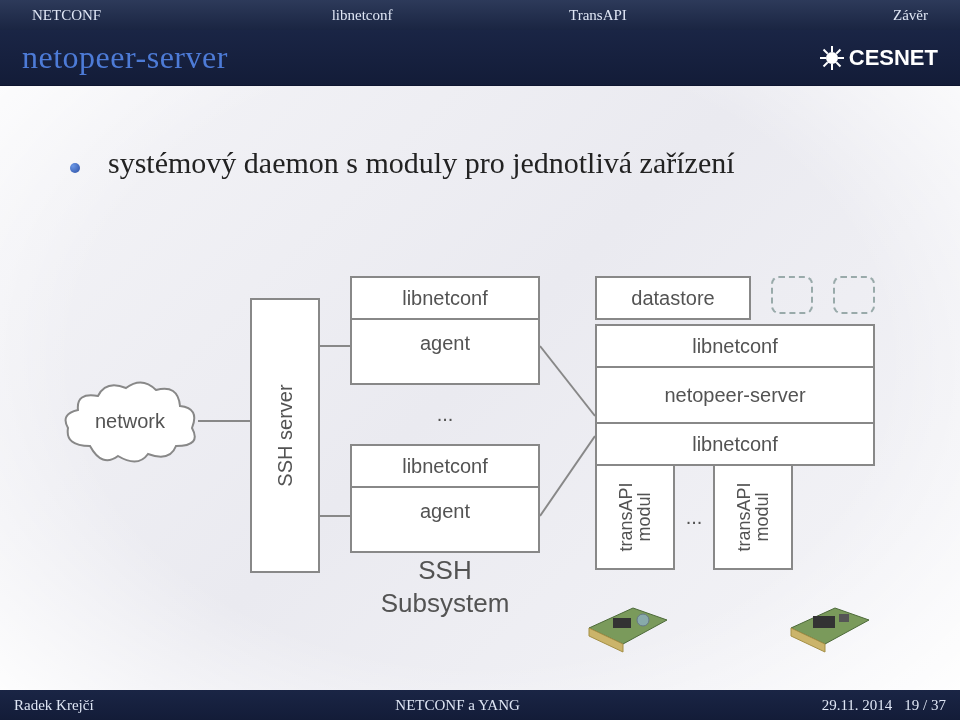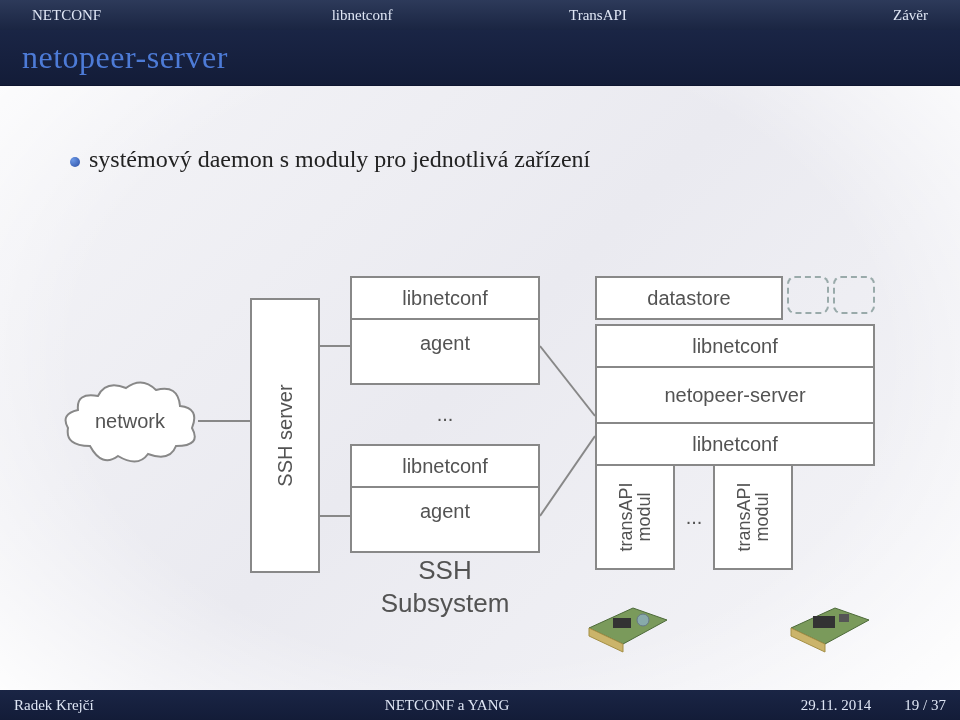--- a/index.html
+++ b/index.html
@@ -61,22 +61,22 @@
   .logo .sun span {
     position:absolute; left:10px; top:-1px; width:2px; height:6px;
     background:#fff; transform-origin: 1px 12px;
   }
   .body-area {
     position:absolute; top:86px; bottom:30px; left:0; right:0;
   }
 
   .bullet-line {
     position:absolute; top:60px; left:70px;
-    font-size:24px; color:#222;
-    display:flex; gap:9px; align-items:baseline;
+    font-size:30px; color:#222;
+    display:flex; gap:28px; align-items:baseline;
   }
   .bullet-line .dot {
     width:10px; height:10px; border-radius:50%;
     background: radial-gradient(circle at 30% 30%, #6a97e6, #2b4ea3);
   }
 
   
   .diagram {
     position:absolute; top:130px; left:40px; right:40px; bottom:20px;
   }
@@ -118,21 +118,21 @@
     font-family: Arial, sans-serif; margin:18px 0; }
   .sshsub-label {
     text-align:center; font-family: Arial, sans-serif;
     font-size:26px; color:#535353; margin-top:2px;
   }
 
   .rightblock {
     position:absolute; left:555px; top:60px;
     width:280px;
   }
-  .ds-row { display:flex; gap:4px; margin-bottom:6px; }
+  .ds-row { display:flex; gap:20px; margin-bottom:6px; }
   .dsbox {
     border:2px solid #888; background:#fff;
     height:44px; line-height:40px; text-align:center;
     font-family: Arial, sans-serif; font-size:20px; color:#535353;
   }
   .dsbox.main { flex:1; }
   .dsbox.small {
     width:42px; height:38px; border:2px dashed #9aa; border-radius:8px;
     background:transparent;
   }
@@ -173,34 +173,47 @@
   
   .footer {
     position:absolute; bottom:0; left:0; right:0;
     height:30px;
     background: linear-gradient(#1a2545, #131c38);
     color:#dfe6f5; font-size:15px;
     display:flex; align-items:center; justify-content:space-between;
     padding: 0 14px;
   }
   .footer .mid { position:static; flex:1; text-align:center; color:#dfe6f5; }
-  .footer .right { display:flex; gap:33px; }
+  .footer .right { display:flex; gap:12px; }
 </style>
 </head>
 <body>
 
 <div class="topnav">
   <div class="tab">NETCONF</div>
   <div class="tab">libnetconf</div>
   <div class="tab">TransAPI</div>
   <div class="tab">Závěr</div>
 </div>
 
 <div class="header">
   <div class="title">netopeer-server</div>
+  <div class="logo">
+    <div class="sun">
+      <span style="transform:rotate(0deg)"></span>
+        <span style="transform:rotate(45deg)"></span>
+      <span style="transform:rotate(90deg)"></span>
+        <span style="transform:rotate(135deg)"></span>
+      <span style="transform:rotate(180deg)"></span>
+        <span style="transform:rotate(225deg)"></span>
+      <span style="transform:rotate(270deg)"></span>
+        <span style="transform:rotate(315deg)"></span>
+    </div>
+    <span>CESNET</span>
+  </div>
 </div>
 
 <div class="body-area">
   <div class="bullet-line">
     <span class="dot"></span>
     <span>systémový daemon s moduly pro jednotlivá zařízení</span>
   </div>
 
   <div class="diagram">
 

